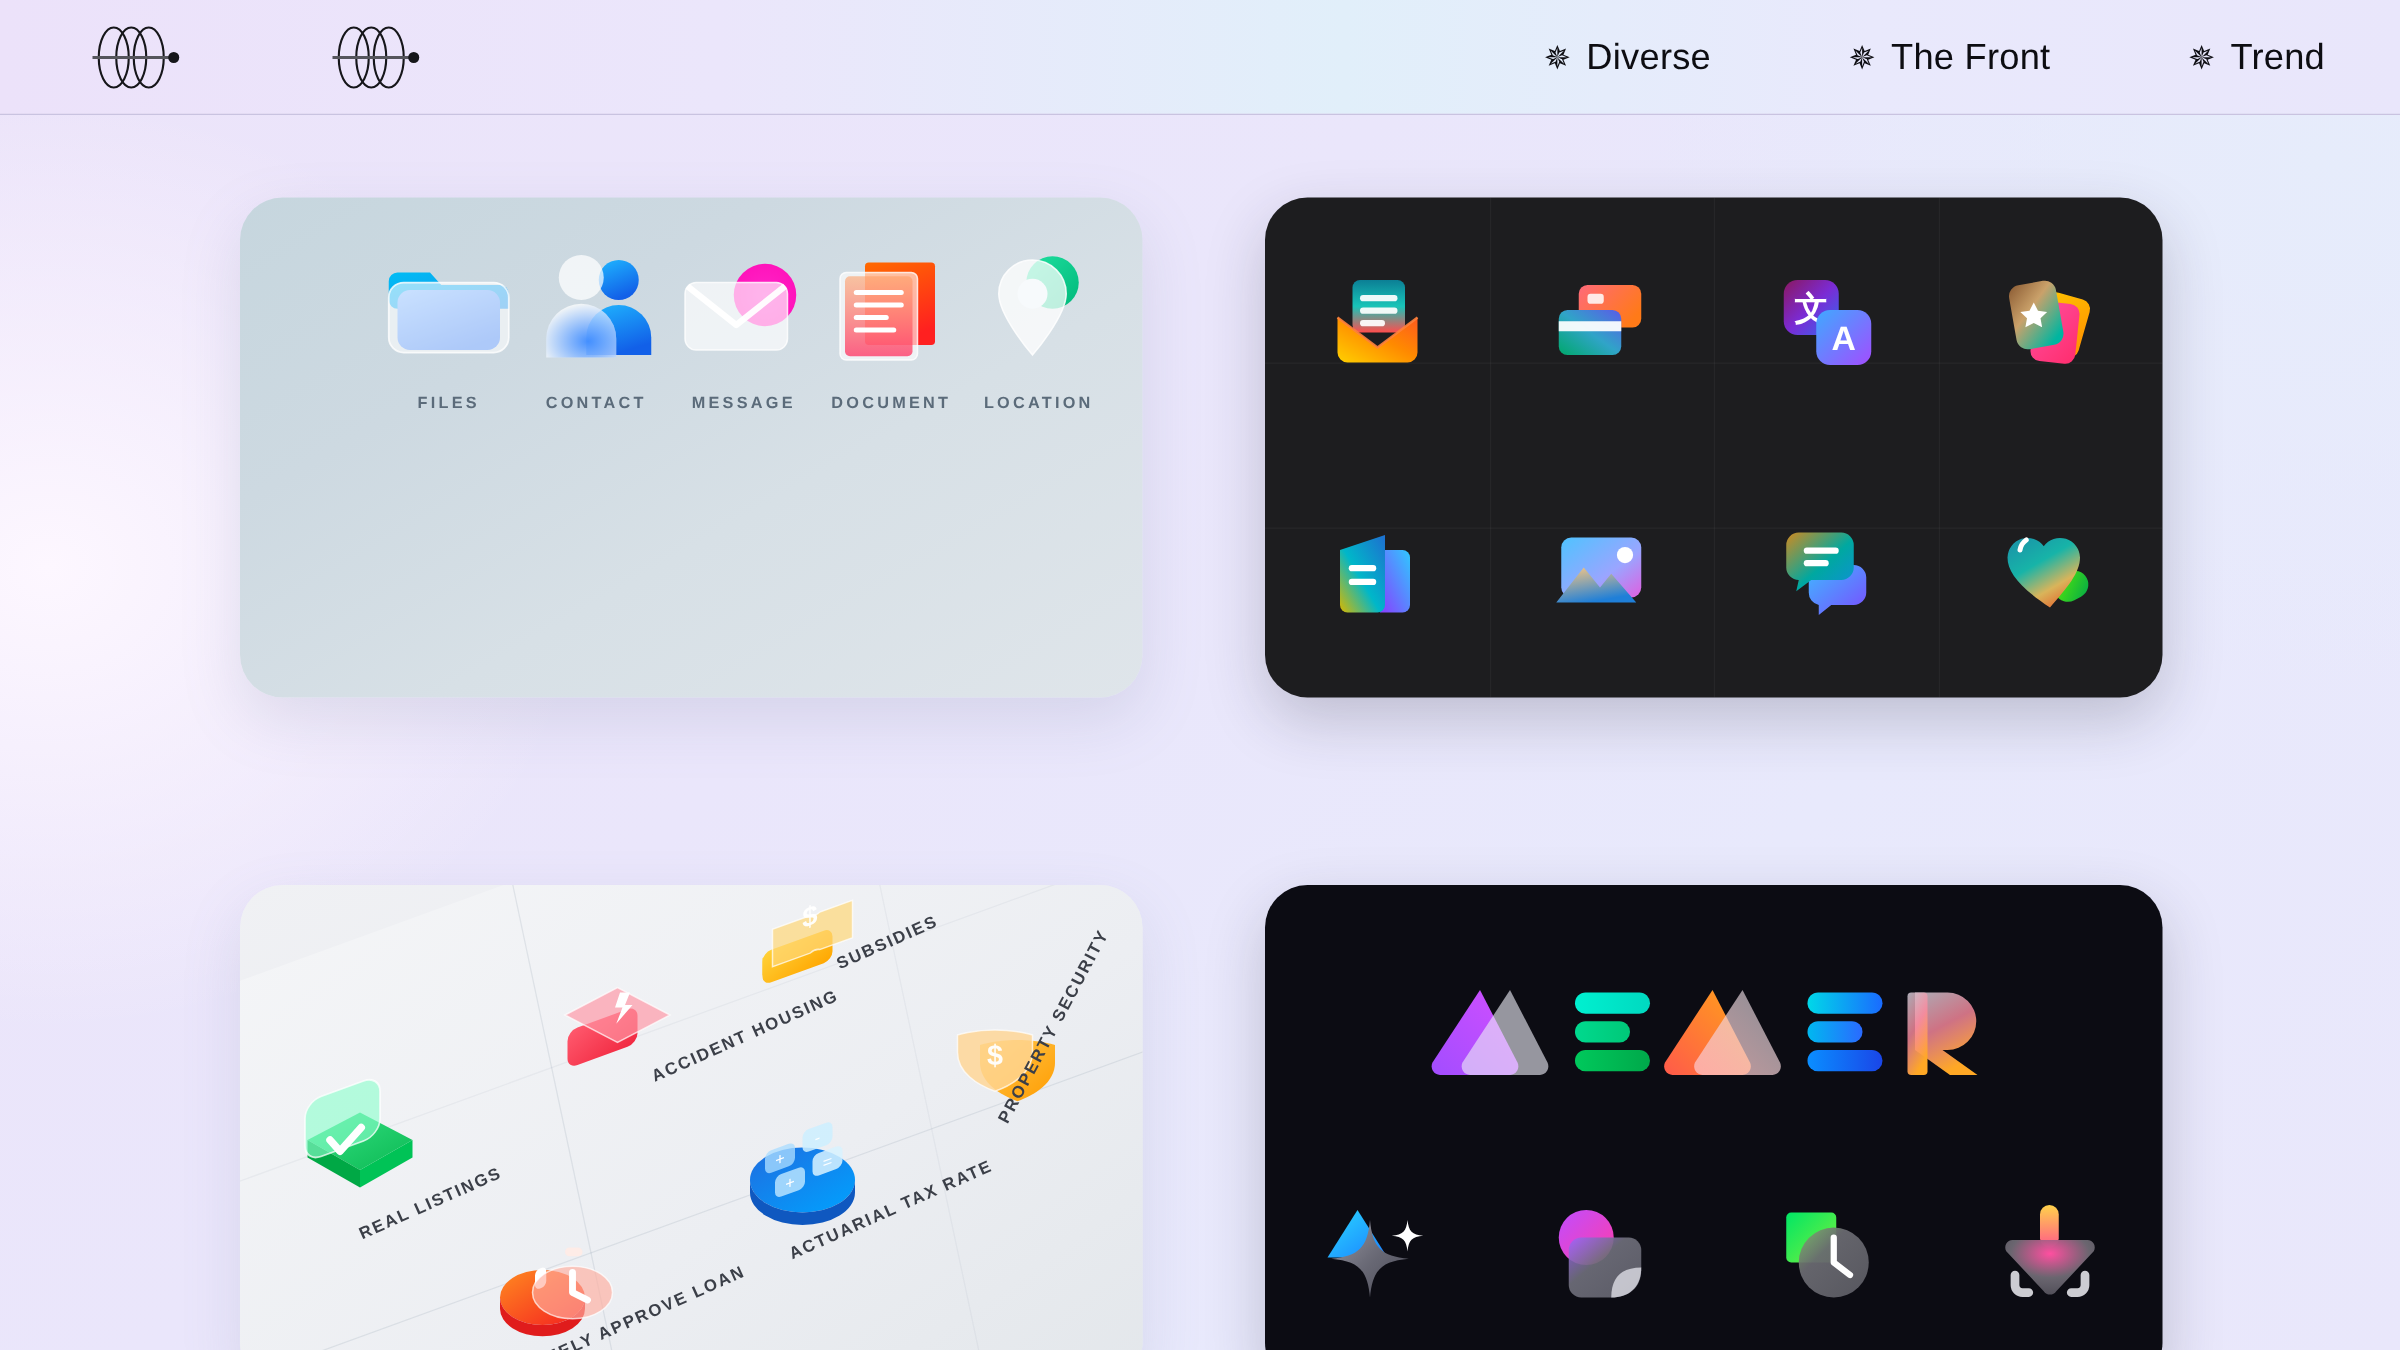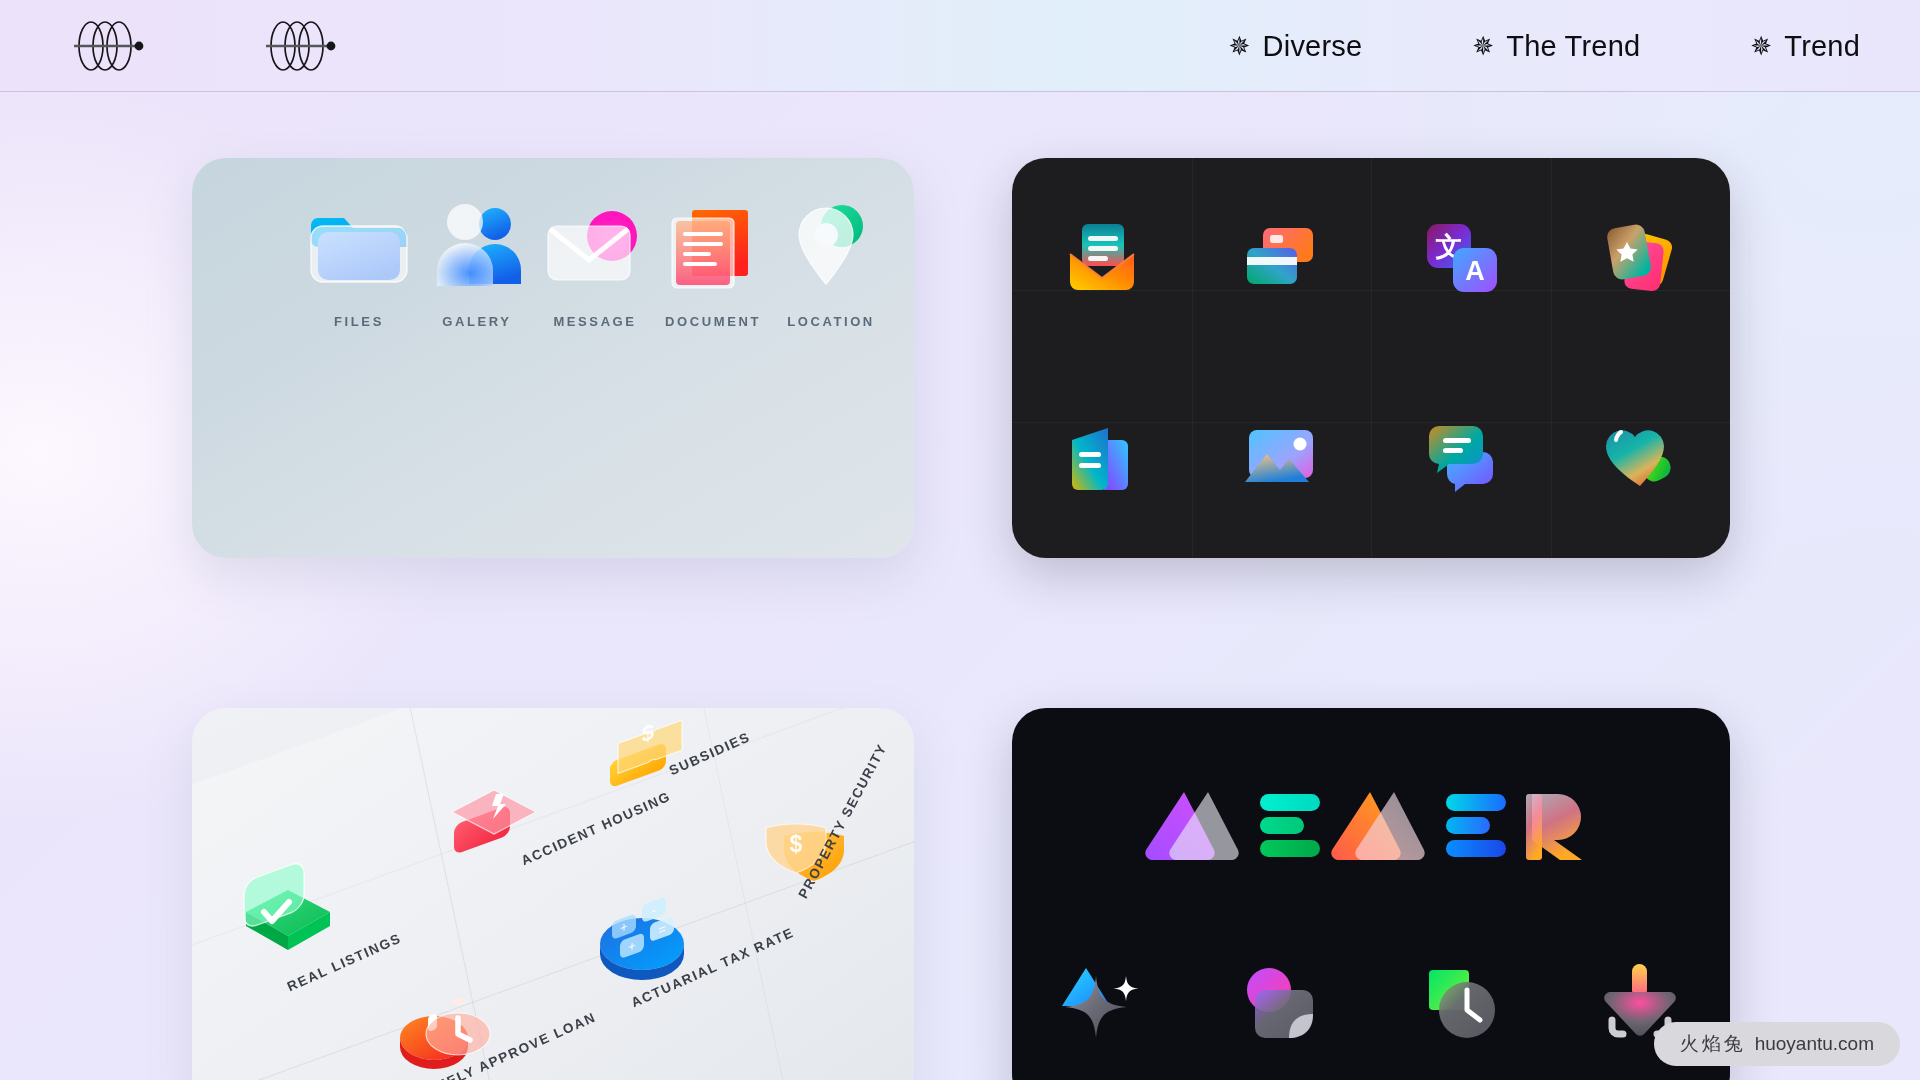--- a/index.html
+++ b/index.html
@@ -153,21 +153,21 @@
     </div>
   </div>
 
   <nav class="nav">
     <div class="nav-item">
       <span class="nav-star">✵</span>
       <span>Diverse</span>
     </div>
     <div class="nav-item">
       <span class="nav-star">✵</span>
-      <span>The Trend</span>
+      <span>The Front</span>
     </div>
     <div class="nav-item">
       <span class="nav-star">✵</span>
       <span>Trend</span>
     </div>
   </nav>
 </div>
 
 <div class="board">
 
@@ -209,21 +209,21 @@
                 <stop offset="1" stop-color="#3d8bff" stop-opacity="0"></stop>
               </radialGradient>
             </defs>
             <circle cx="77" cy="32" r="16" fill="url(#ctB)"></circle>
             <path d="M51 92 v-14 a26 26 0 0 1 52 0 v14z" fill="url(#ctB)"></path>
             <circle cx="47" cy="30" r="18" fill="rgba(255,255,255,.72)"></circle>
             <path d="M19 94 v-15 a28 28 0 0 1 56 0 v15z" fill="rgba(255,255,255,.72)"></path>
             <path d="M19 94 v-15 a28 28 0 0 1 56 0 v15z" fill="url(#ctGlow)"></path>
           </svg>
         </div>
-        <div class="ic-label">GALERY</div>
+        <div class="ic-label">CONTACT</div>
       </div>
 
       <div class="icon-cell">
         <div class="ic-art">
           <svg width="118" height="108" viewBox="0 0 118 108">
             <defs>
               <radialGradient id="msgPink" cx="0.5" cy="0.5" r="0.5">
                 <stop offset="0" stop-color="#ff24c7"></stop>
                   <stop offset="1" stop-color="#ff14bb"></stop>
               </radialGradient>
@@ -777,18 +777,14 @@
             <path d="M16 30 h60 a6 6 0 0 1 5 9 l-30 32 a6 6 0 0 1 -10 0 l-30-32 a6 6 0 0 1 5-9z" fill="url(#dlHead)"></path>
             <path d="M18 58 v8 a6 6 0 0 0 6 6 h5" fill="none" stroke="rgba(225,225,232,.9)" stroke-width="7" stroke-linecap="round" stroke-linejoin="round"></path>
             <path d="M74 58 v8 a6 6 0 0 1 -6 6 h-5" fill="none" stroke="rgba(225,225,232,.9)" stroke-width="7" stroke-linecap="round" stroke-linejoin="round"></path>
           </svg>
         </div>
       </div>
 
     </div>
   </div>
 
-  <div class="watermark">
-    <span class="wm-cn">火焰兔</span>
-    <span>huoyantu.com</span>
-  </div>
 
 </div>
 
 </body></html>

